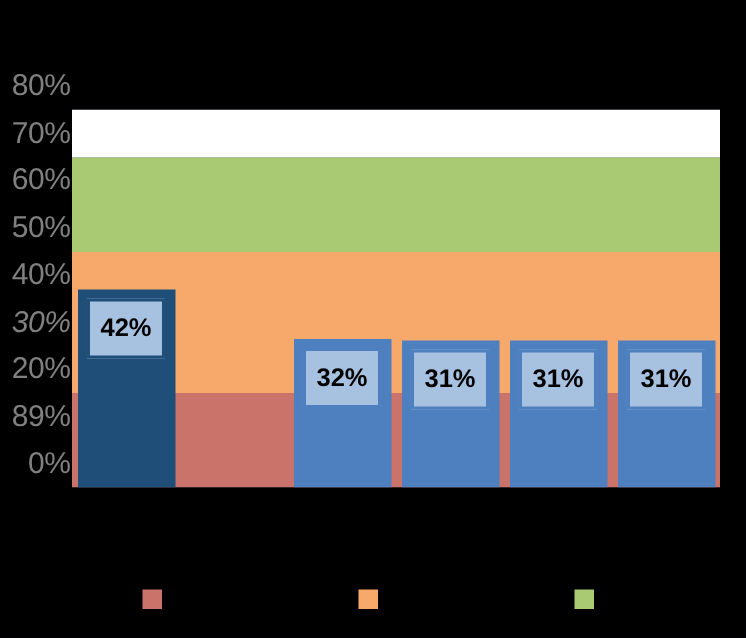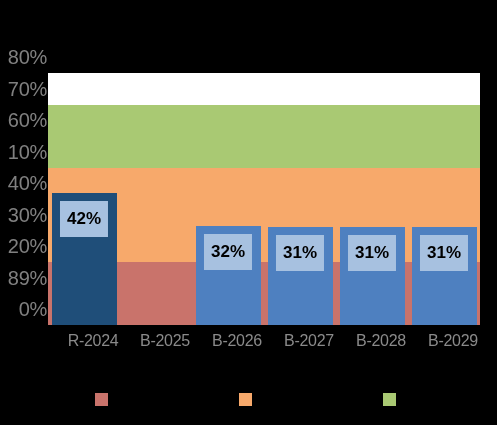--- a/index.html
+++ b/index.html
@@ -134,23 +134,23 @@
 </style>
 </head>
 <body>
 
 <div id="chart-root">
 
   <div id="y-axis" style="position: absolute;">
       <div class="y-tick" style="bottom: 0px; top: auto; position: absolute;">0%</div>
       <div class="y-tick" style="bottom: 31.5px; top: auto; position: absolute;">89%</div>
       <div class="y-tick" style="bottom: 63px; top: auto; position: absolute;">20%</div>
-      <div class="y-tick" style="bottom: 94.5px; top: auto; position: absolute;">30%</div>
+      <div class="y-tick" style="bottom: 94.5px; top: auto; position: absolute; font-style: italic;">30%</div>
       <div class="y-tick" style="bottom: 126px; top: auto; position: absolute;">40%</div>
-      <div class="y-tick" style="bottom: 157.5px; top: auto; position: absolute;">10%</div>
+      <div class="y-tick" style="bottom: 157.5px; top: auto; position: absolute;">50%</div>
       <div class="y-tick" style="bottom: 189px; top: auto; position: absolute;">60%</div>
       <div class="y-tick" style="bottom: 220.5px; top: auto; position: absolute;">70%</div>
       <div class="y-tick" style="bottom: 252px; top: auto; position: absolute;">80%</div>
     </div>
 
   <div id="plot-area">
       <div class="band" style="background: rgb(201, 115, 107); bottom: 0px; height: 63px;"></div>
       <div class="band" style="background: rgb(247, 169, 107); bottom: 63px; height: 94.5px;"></div>
       <div class="band" style="background: rgb(169, 201, 115); bottom: 157.5px; height: 63px;"></div>
       <div class="band" style="background: rgb(255, 255, 255); bottom: 220.5px; height: 31.5px;"></div>
@@ -164,28 +164,20 @@
         <div class="bar-label" style="top: 6px;">31%</div>
       </div>
       <div class="bar" style="background: rgb(78, 128, 192); left: 291.5px; width: 65px; height: 97.65px;">
         <div class="bar-label" style="top: 6px;">31%</div>
       </div>
       <div class="bar" style="background: rgb(78, 128, 192); left: 363.5px; width: 65px; height: 97.65px;">
         <div class="bar-label" style="top: 6px;">31%</div>
       </div>
     </div>
 
-  <div id="x-axis">
-      <div class="x-tick" style="left: 36px;">R-2024</div>
-      <div class="x-tick" style="left: 108px;">B-2025</div>
-      <div class="x-tick" style="left: 180px;">B-2026</div>
-      <div class="x-tick" style="left: 252px;">B-2027</div>
-      <div class="x-tick" style="left: 324px;">B-2028</div>
-      <div class="x-tick" style="left: 396px;">B-2029</div>
-    </div>
 
   <div id="legend">
       <div class="legend-entry" style="left: 38px;">
         <span class="legend-swatch" style="background: rgb(201, 115, 107);"></span>
         <span class="legend-text"></span>
       </div>
       <div class="legend-entry" style="left: 182px;">
         <span class="legend-swatch" style="background: rgb(247, 169, 107);"></span>
         <span class="legend-text"></span>
       </div>

